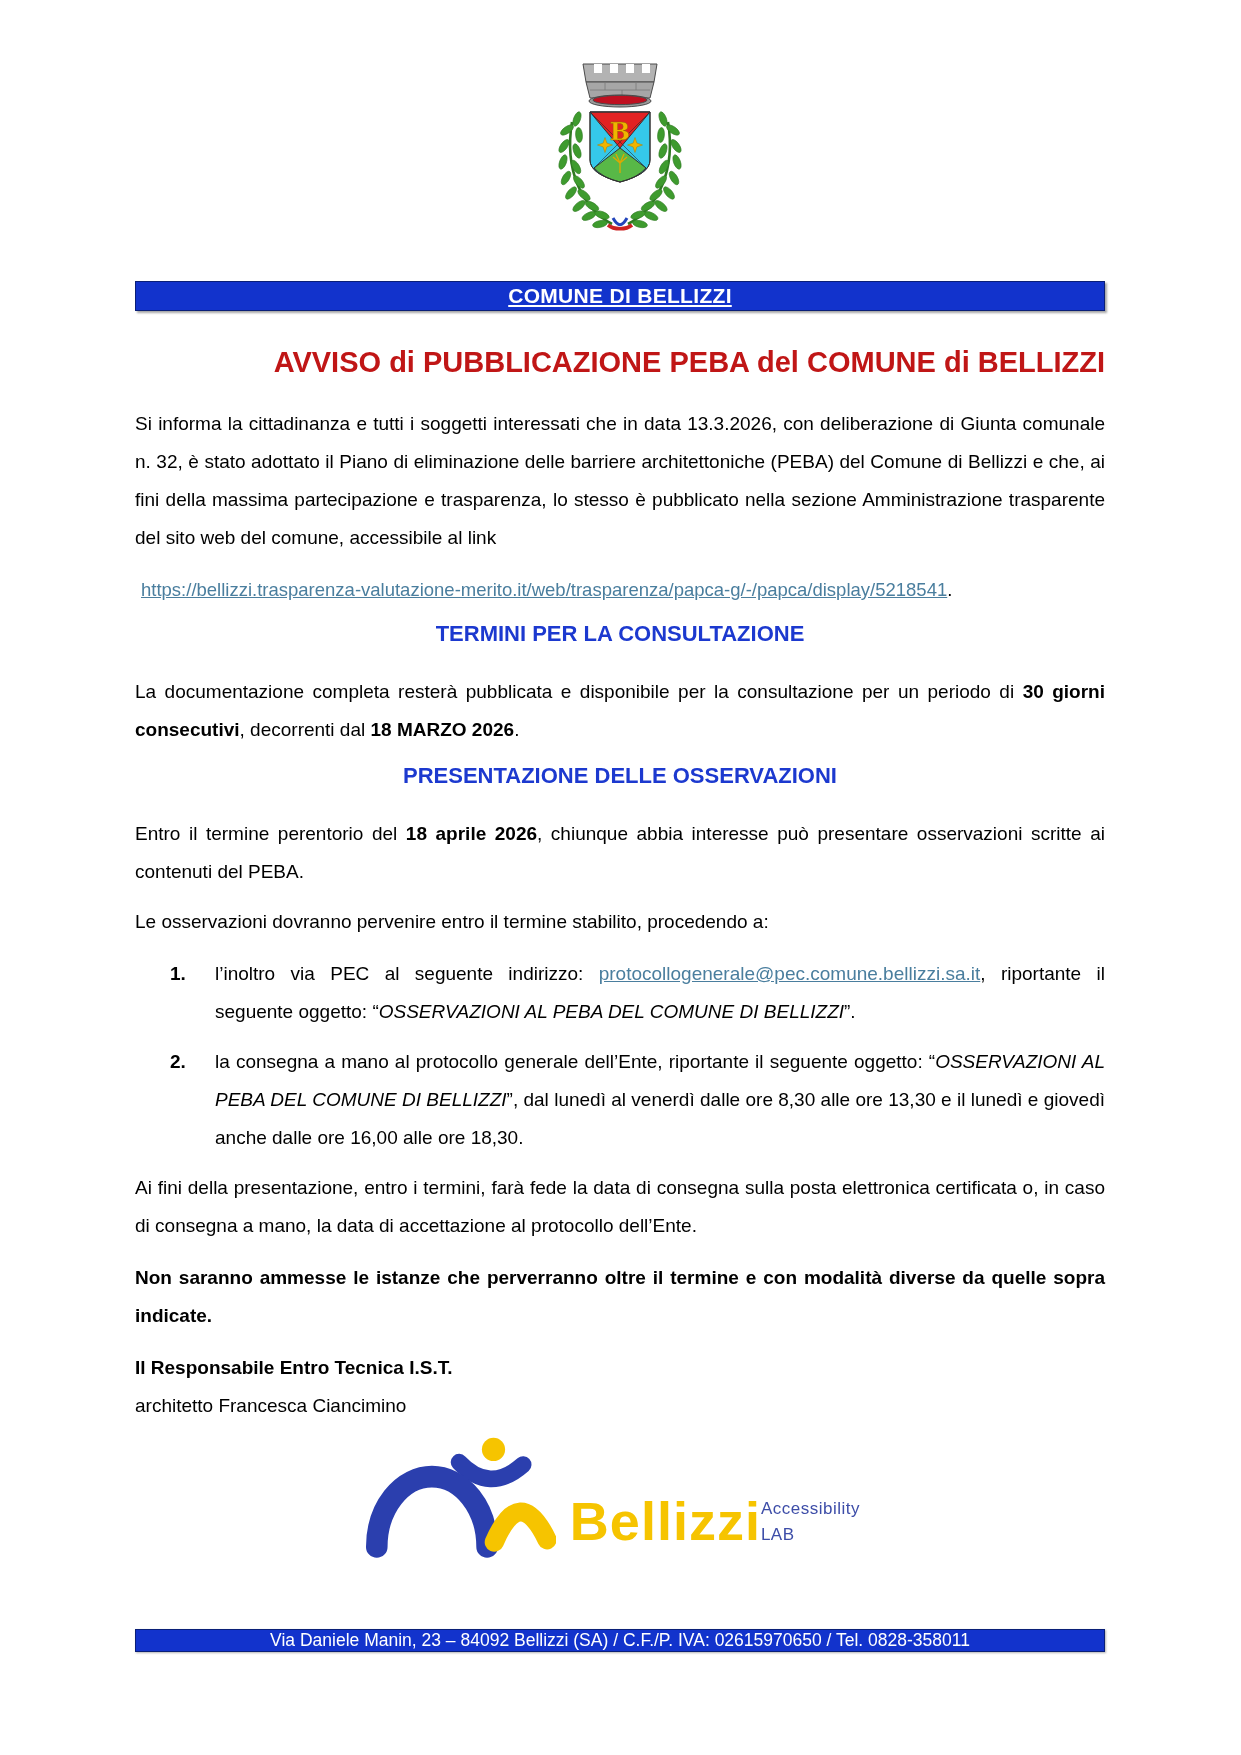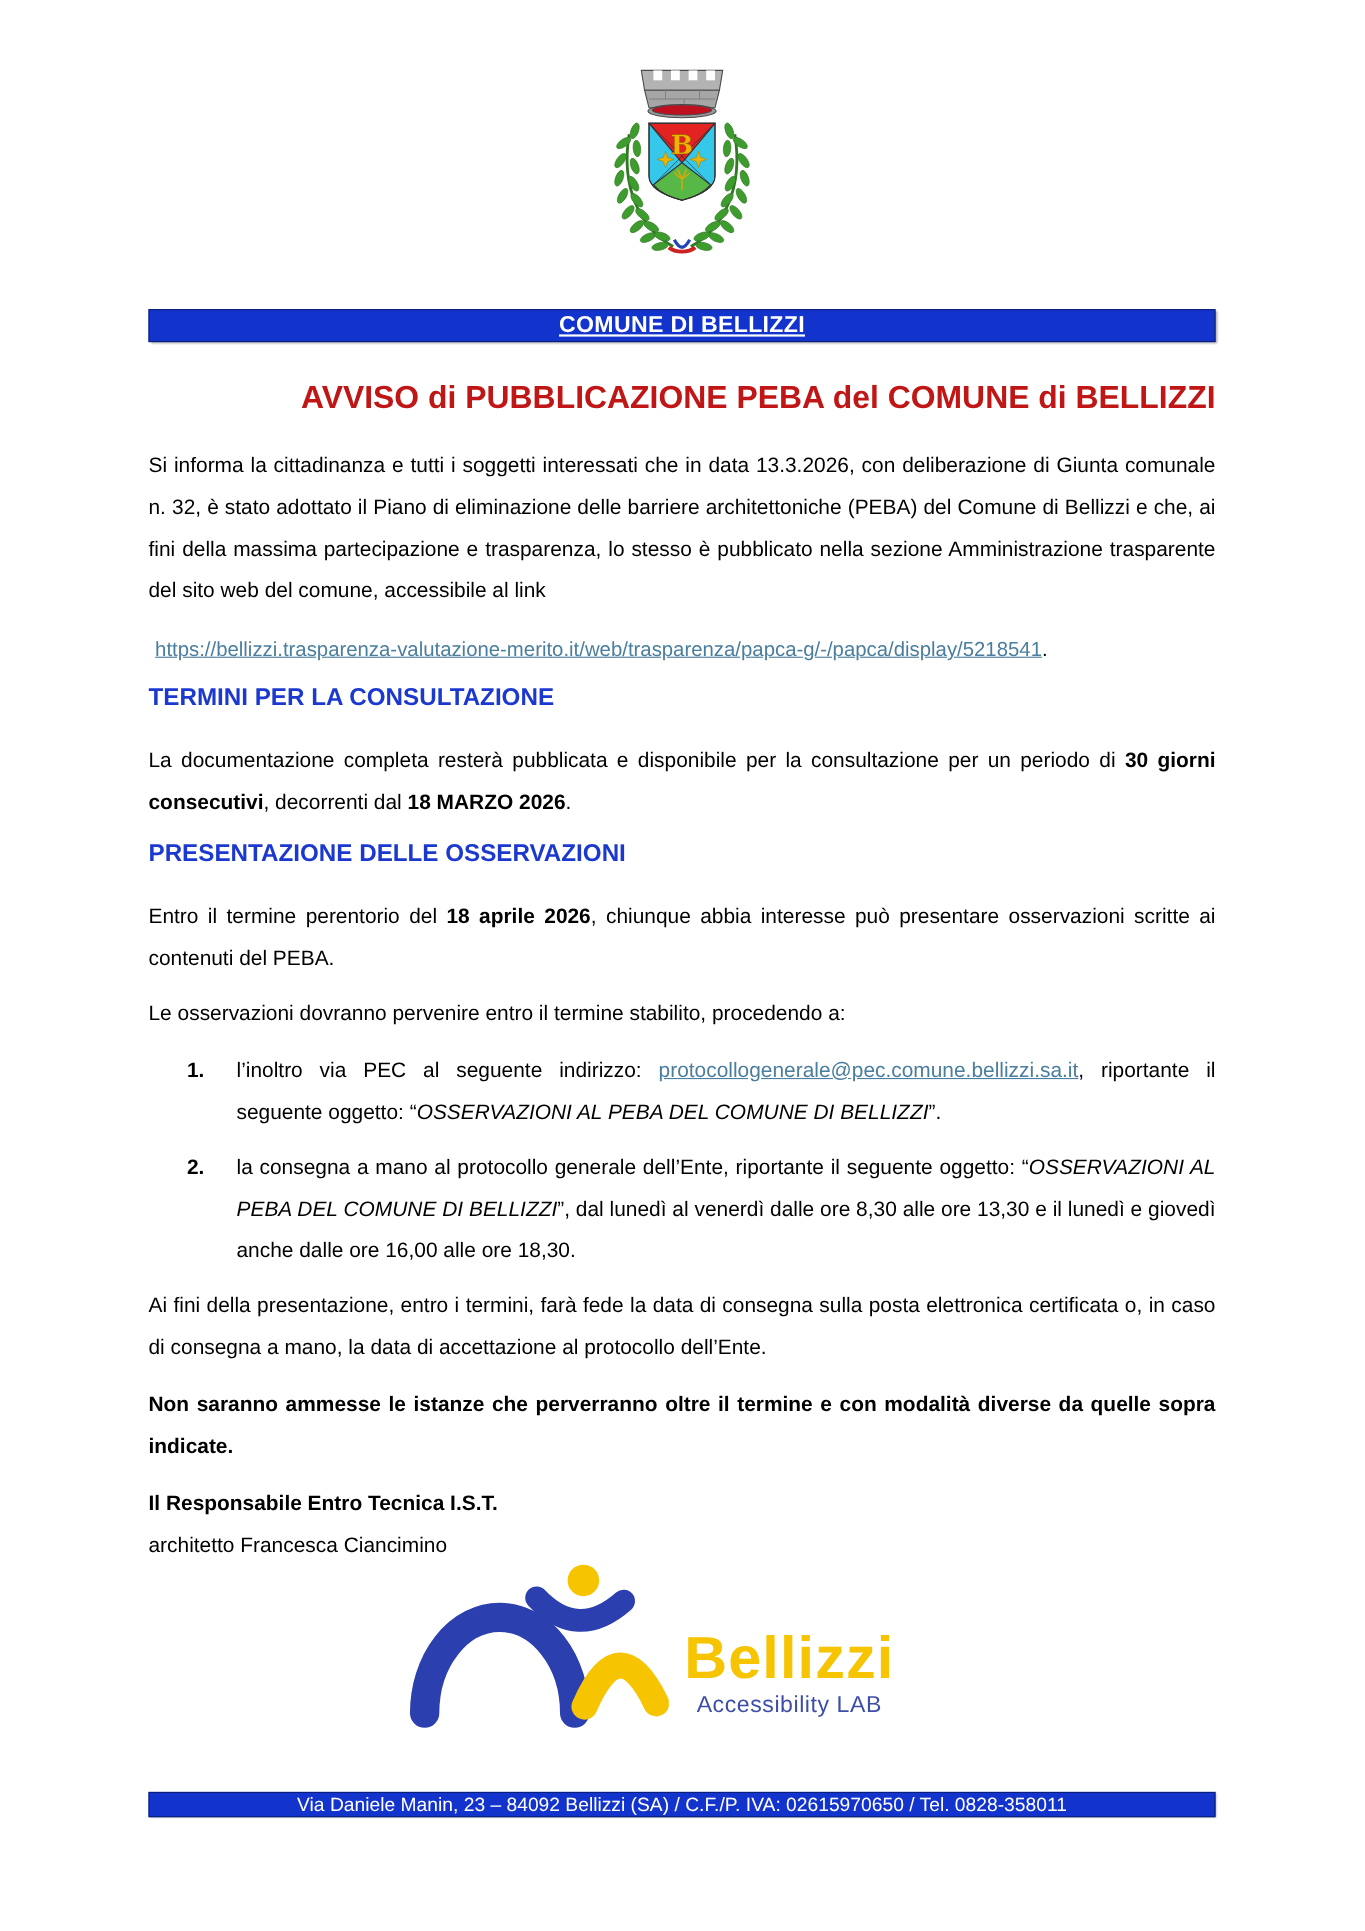--- a/index.html
+++ b/index.html
@@ -33,44 +33,44 @@
   .doc{position:absolute;left:135px;top:345px;width:970px;}
   .main-title{
     text-align:right;color:var(--title-red);font-weight:bold;font-size:29px;
     line-height:34px;margin:0 0 26px 0;
   }
   .doc p{font-size:19px;line-height:38px;text-align:justify;text-align-last:left;margin:0;}
   .p1{margin-bottom:14px !important;}
   .link-line{font-size:18.5px;line-height:38px;margin:0 0 12px 0;padding-left:6px;}
   a.doclink{color:var(--link-blue);text-decoration:underline;cursor:pointer;word-break:break-all;}
   .sect-h{
-    text-align:left;color:var(--heading-blue);font-weight:bold;font-size:22px;
+    text-align:center;color:var(--heading-blue);font-weight:bold;font-size:22px;
     line-height:26px;margin:0 0 26px 0;
   }
   .p2{margin-bottom:14px !important;}
   .p3{margin-bottom:12px !important;}
   .p4{margin-bottom:14px !important;}
   .p5{margin-bottom:14px !important;}
   .p-bold{font-weight:bold;}
   .num-list{margin:0 0 0 35px;}
   .num-item{display:flex;margin-bottom:12px;}
   .num-item .num{flex:0 0 45px;font-weight:bold;font-size:19px;line-height:38px;}
   .num-item .itxt{flex:1;font-size:19px;line-height:38px;text-align:justify;text-align-last:left;}
   .num-item:last-child{margin-bottom:12px;}
   .it{font-style:italic;}
   .signature{text-align:center;margin-top:14px;}
   .sig-role{font-weight:bold;font-size:20px;line-height:24px;margin:0 0 14px 0;text-align:center;}
   .sig-name{font-size:19px;line-height:24px;margin:0;text-align:center;}
   .logo-block{
     position:absolute;left:340px;top:1418px;width:520px;height:170px;
     display:flex;align-items:center;gap:14px;
   }
-  .logo-text{display:flex;flex-direction:column;align-items:center;margin-top:36px;}
+  .logo-text{display:flex;align-items:center;margin-top:36px;}
   .logo-brand{color:var(--logo-yellow);font-weight:bold;font-size:54px;line-height:56px;letter-spacing:1px;}
-  .logo-sub{color:var(--logo-sub-blue);font-size:21px;line-height:26px;letter-spacing:.5px;margin-top:2px;}
+  .logo-sub{color:var(--logo-sub-blue);font-size:17px;line-height:26px;letter-spacing:.5px;margin-top:2px;}
   .footer-bar{
     position:absolute;left:135px;top:1629px;width:970px;height:23px;
     background:var(--banner-blue);border:1px solid #0a1f77;
     box-shadow:1px 1px 2px rgba(0,0,0,.3);
     display:flex;align-items:flex-end;justify-content:center;
   }
   .footer-bar span{color:#fff;font-size:17.5px;}
 </style>
 </head>
 <body>

